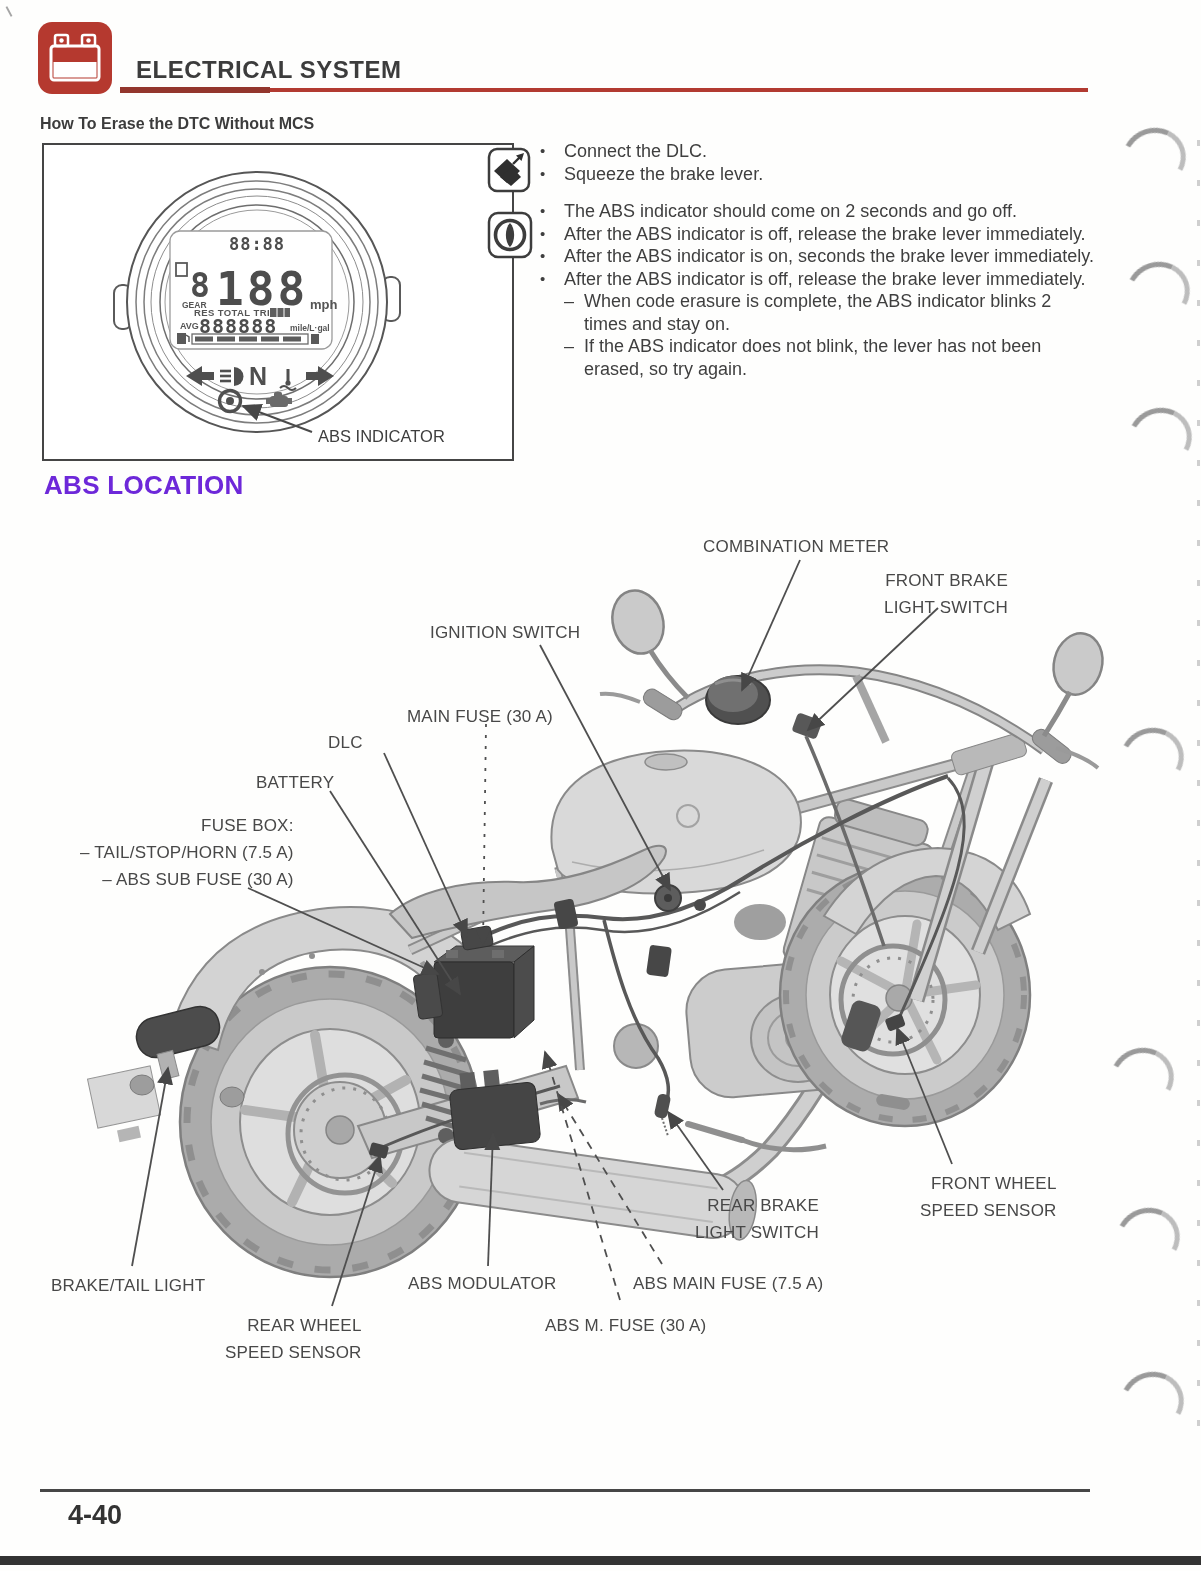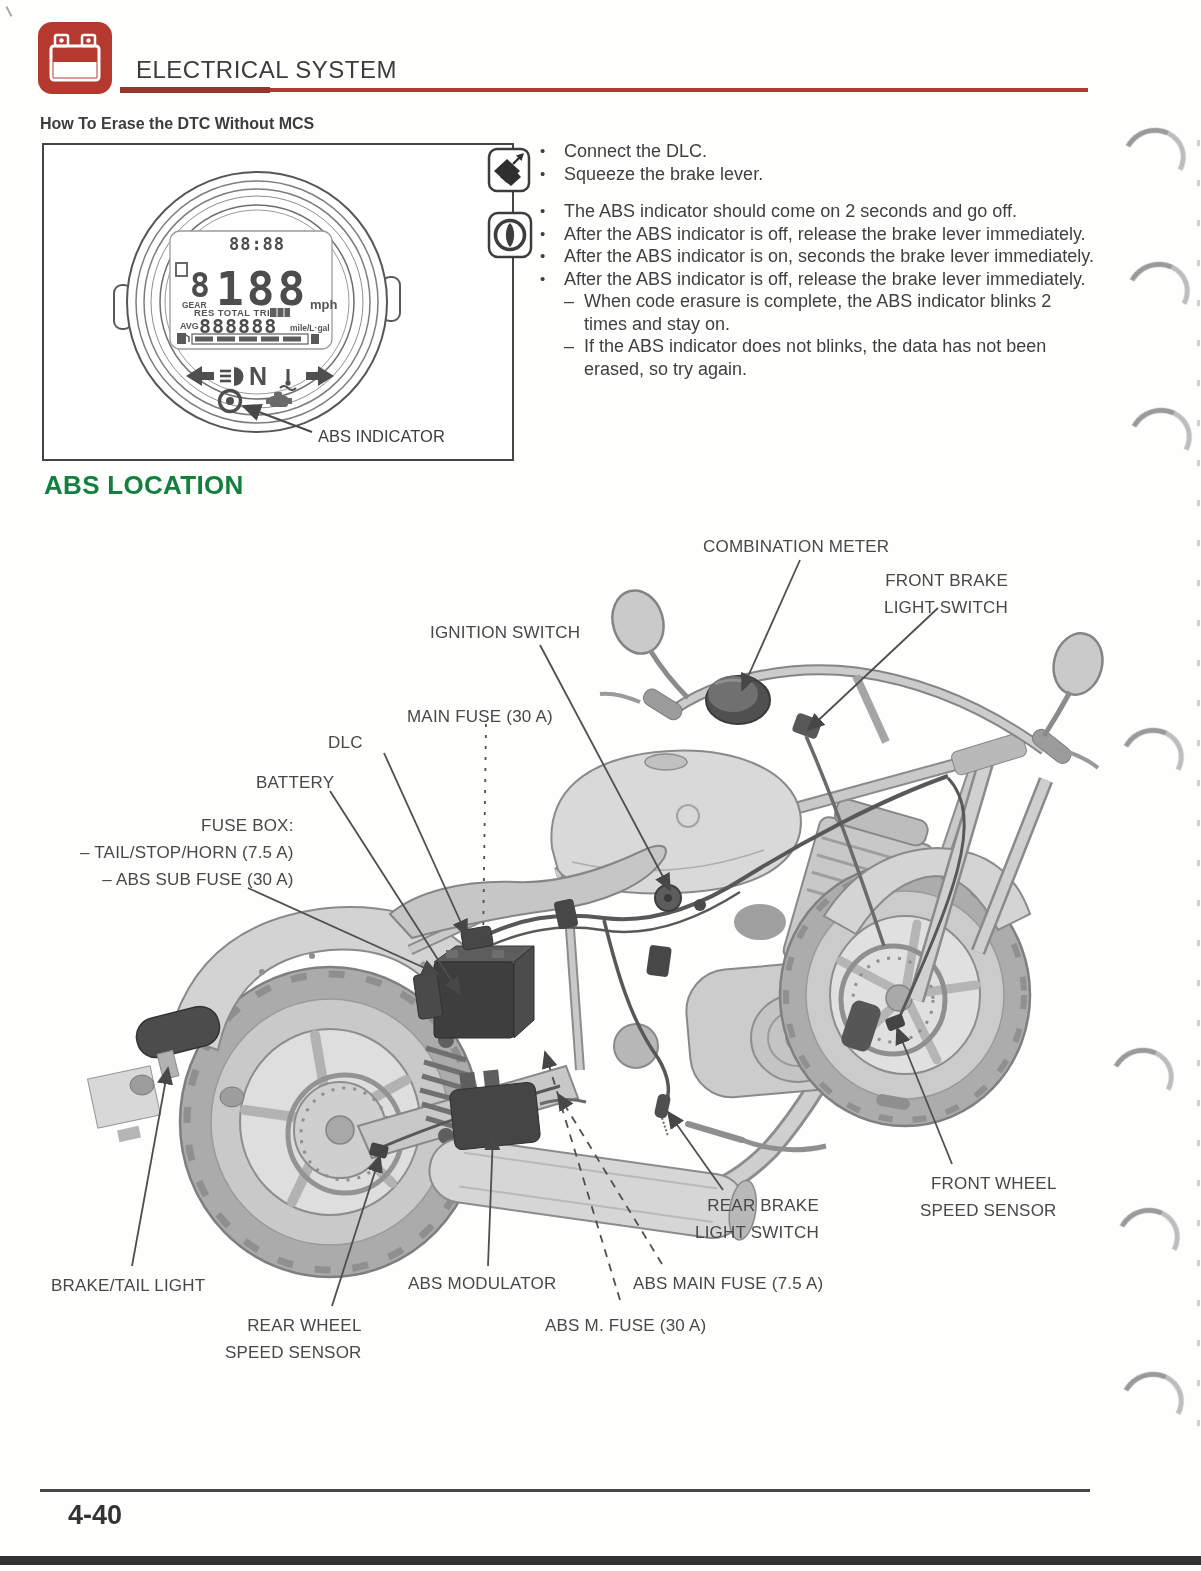--- a/index.html
+++ b/index.html
@@ -1,40 +1,40 @@
 <!DOCTYPE html>
 <html><head>
 <meta charset="utf-8">
 <style>
   html,body{margin:0;padding:0;background:#e8e8e6;}
   .page{position:relative;width:1201px;height:1571px;margin:0 auto;background:#fefefd;
         font-family:"Liberation Sans", sans-serif;color:#414141;overflow:hidden;}
   
   .hdr-icon{position:absolute;left:38px;top:22px;width:74px;height:72px;}
-  .hdr-title{position:absolute;left:136px;top:56px;font-size:24px;font-weight:normal;
+  .hdr-title{position:absolute;left:136px;top:56px;font-size:24px;font-weight:bold;
              color:#3c3c3c;letter-spacing:.5px;text-align:right;}
   .hdr-rule{position:absolute;left:120px;top:88px;width:968px;height:4px;background:#b23a31;}
   .hdr-rule-cap{position:absolute;left:120px;top:87px;width:150px;height:6px;background:#93362d;}
   .hdr-sub{position:absolute;left:40px;top:99px;font-size:16px;font-weight:bold;color:#3c3c3c;margin-top:16px;}
   
   .meter-box{position:absolute;left:42px;top:143px;width:472px;height:318px;
              border:2px solid #454545;background:#fff;box-sizing:border-box;}
   .meter-box svg{display:block;}
   .seg{font-family:"DejaVu Sans Mono", monospace;font-weight:bold;fill:#4d4d4d;}
   .lcdlabel{font-family:"Liberation Sans", sans-serif;font-weight:bold;fill:#555;}
   
   .instr-icon{position:absolute;left:487px;}
   .bullets{position:absolute;left:540px;width:556px;font-size:18px;line-height:22.5px;color:#3f3f3f;}
   .li{display:flex;}
   .li .b{width:24px;flex:0 0 24px;font-size:15px;}
   .note{display:flex;padding-left:24px;}
   .note .d{width:20px;flex:0 0 20px;}
   
   .loc-head{position:absolute;left:44px;top:470px;font-size:26px;font-weight:bold;
-            color:#15803d;letter-spacing:.3px;}
+            color:#6d28d9;letter-spacing:.3px;}
   
   .bike-svg{position:absolute;left:0;top:0;width:1201px;height:1571px;}
   .co{position:absolute;font-size:17px;line-height:27px;color:#484848;
       white-space:pre-line;letter-spacing:.2px;text-align:right;}
   
   .foot-rule{position:absolute;left:40px;top:1489px;width:1050px;height:3px;background:#474747;}
   .foot-num{position:absolute;left:44px;top:1500px;font-size:27px;font-weight:bold;color:#333;margin-left:24px;}
   .foot-bar{position:absolute;left:0;top:1556px;width:1201px;height:9px;background:#333;}
   
   .curl{position:absolute;width:54px;height:50px;border-radius:50%;
@@ -185,21 +185,21 @@
     <div class="li">
         <span class="b">•</span>
         <span>After the ABS indicator is off, release the brake lever immediately.</span>
       </div>
     <div class="note">
         <span class="d">–</span>
         <span>When code erasure is complete, the ABS indicator blinks 2 times and stay on.</span>
       </div>
     <div class="note">
         <span class="d">–</span>
-        <span>If the ABS indicator does not blinks, the data has not been erased, so try again.</span>
+        <span>If the ABS indicator does not blink, the lever has not been erased, so try again.</span>
       </div>
   </div>
 
   <div class="loc-head">ABS LOCATION</div>
 
   <svg class="bike-svg" viewBox="0 0 1201 1571">
     <defs>
       <marker id="arr" markerWidth="11" markerHeight="9" refX="9" refY="4.5" orient="auto">
         <path d="M0,0 L10,4.5 L0,9 z" fill="#474747"></path>
       </marker>

